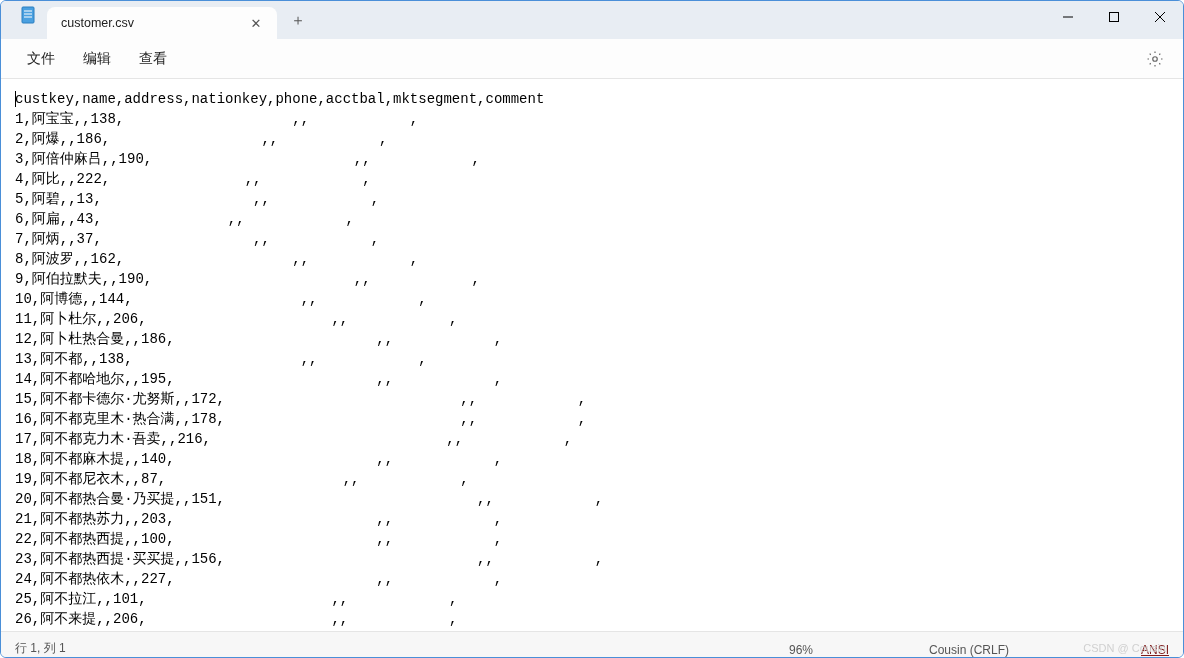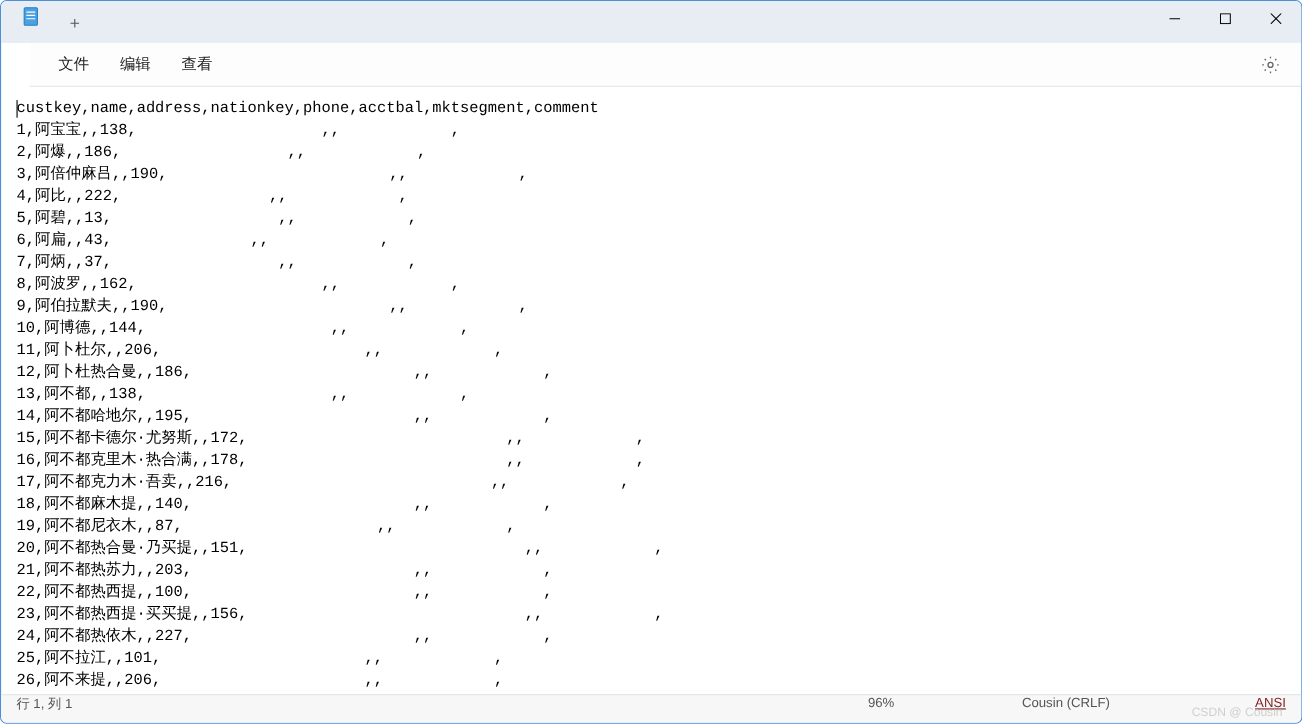--- a/index.html
+++ b/index.html
@@ -71,21 +71,20 @@
 }
 .menubar {
   height: 40px;
   background: #fdfdfd;
   display: flex;
   align-items: center;
   padding: 0 12px;
   border-bottom: 1px solid #e5e5e5;
   font-size: 14px;
   color: #222;
-  margin-left: 26px;
 }
 .menu-item { padding: 6px 14px; border-radius: 4px; }
 .spacer { flex: 1; }
 .gear {
   width: 32px; height: 32px;
   display: flex; align-items: center; justify-content: center;
   color: #555;
 }
 .content {
   flex: 1;
@@ -104,21 +103,21 @@
   border-left: 1px solid #000;
   height: 16px;
   vertical-align: text-bottom;
   margin-right: -1px;
 }
 .statusbar {
   height: 26px;
   background: #f7f7f7;
   border-top: 1px solid #e5e5e5;
   display: flex;
-  align-items: flex-start;
+  align-items: flex-end;
   font-size: 12px;
   color: #555;
   padding: 0 14px;
 }
 .status-left { flex: 1; }
 .status-cell { width: 140px; text-align: left; padding-left: 20px; }
 .status-enc { width: 120px; text-align: right; color: #7f1d1d; text-decoration: underline; }
 .watermark {
   position: absolute;
   right: 18px;
@@ -133,20 +132,24 @@
 <body>
 
 <div class="titlebar">
   <div class="app-icon">
     <svg width="16" height="18" viewBox="0 0 16 18">
       <rect x="2" y="1" width="12" height="16" rx="1" fill="#4aa0e0" stroke="#2a7fc0"></rect>
       <line x1="4" y1="5" x2="12" y2="5" stroke="#fff" stroke-width="1"></line>
       <line x1="4" y1="8" x2="12" y2="8" stroke="#fff" stroke-width="1"></line>
       <line x1="4" y1="11" x2="12" y2="11" stroke="#fff" stroke-width="1"></line>
     </svg>
+  </div>
+  <div class="tab">
+    <span class="tab-title">customer.csv</span>
+    <span class="tab-close">✕</span>
   </div>
   <div class="new-tab">＋</div>
   <div class="win-controls">
     <div class="win-btn">
       <svg width="10" height="10">
           <line x1="0" y1="5" x2="10" y2="5" stroke="#000" stroke-width="1"></line>
         </svg>
     </div>
     <div class="win-btn">
       <svg width="10" height="10">

